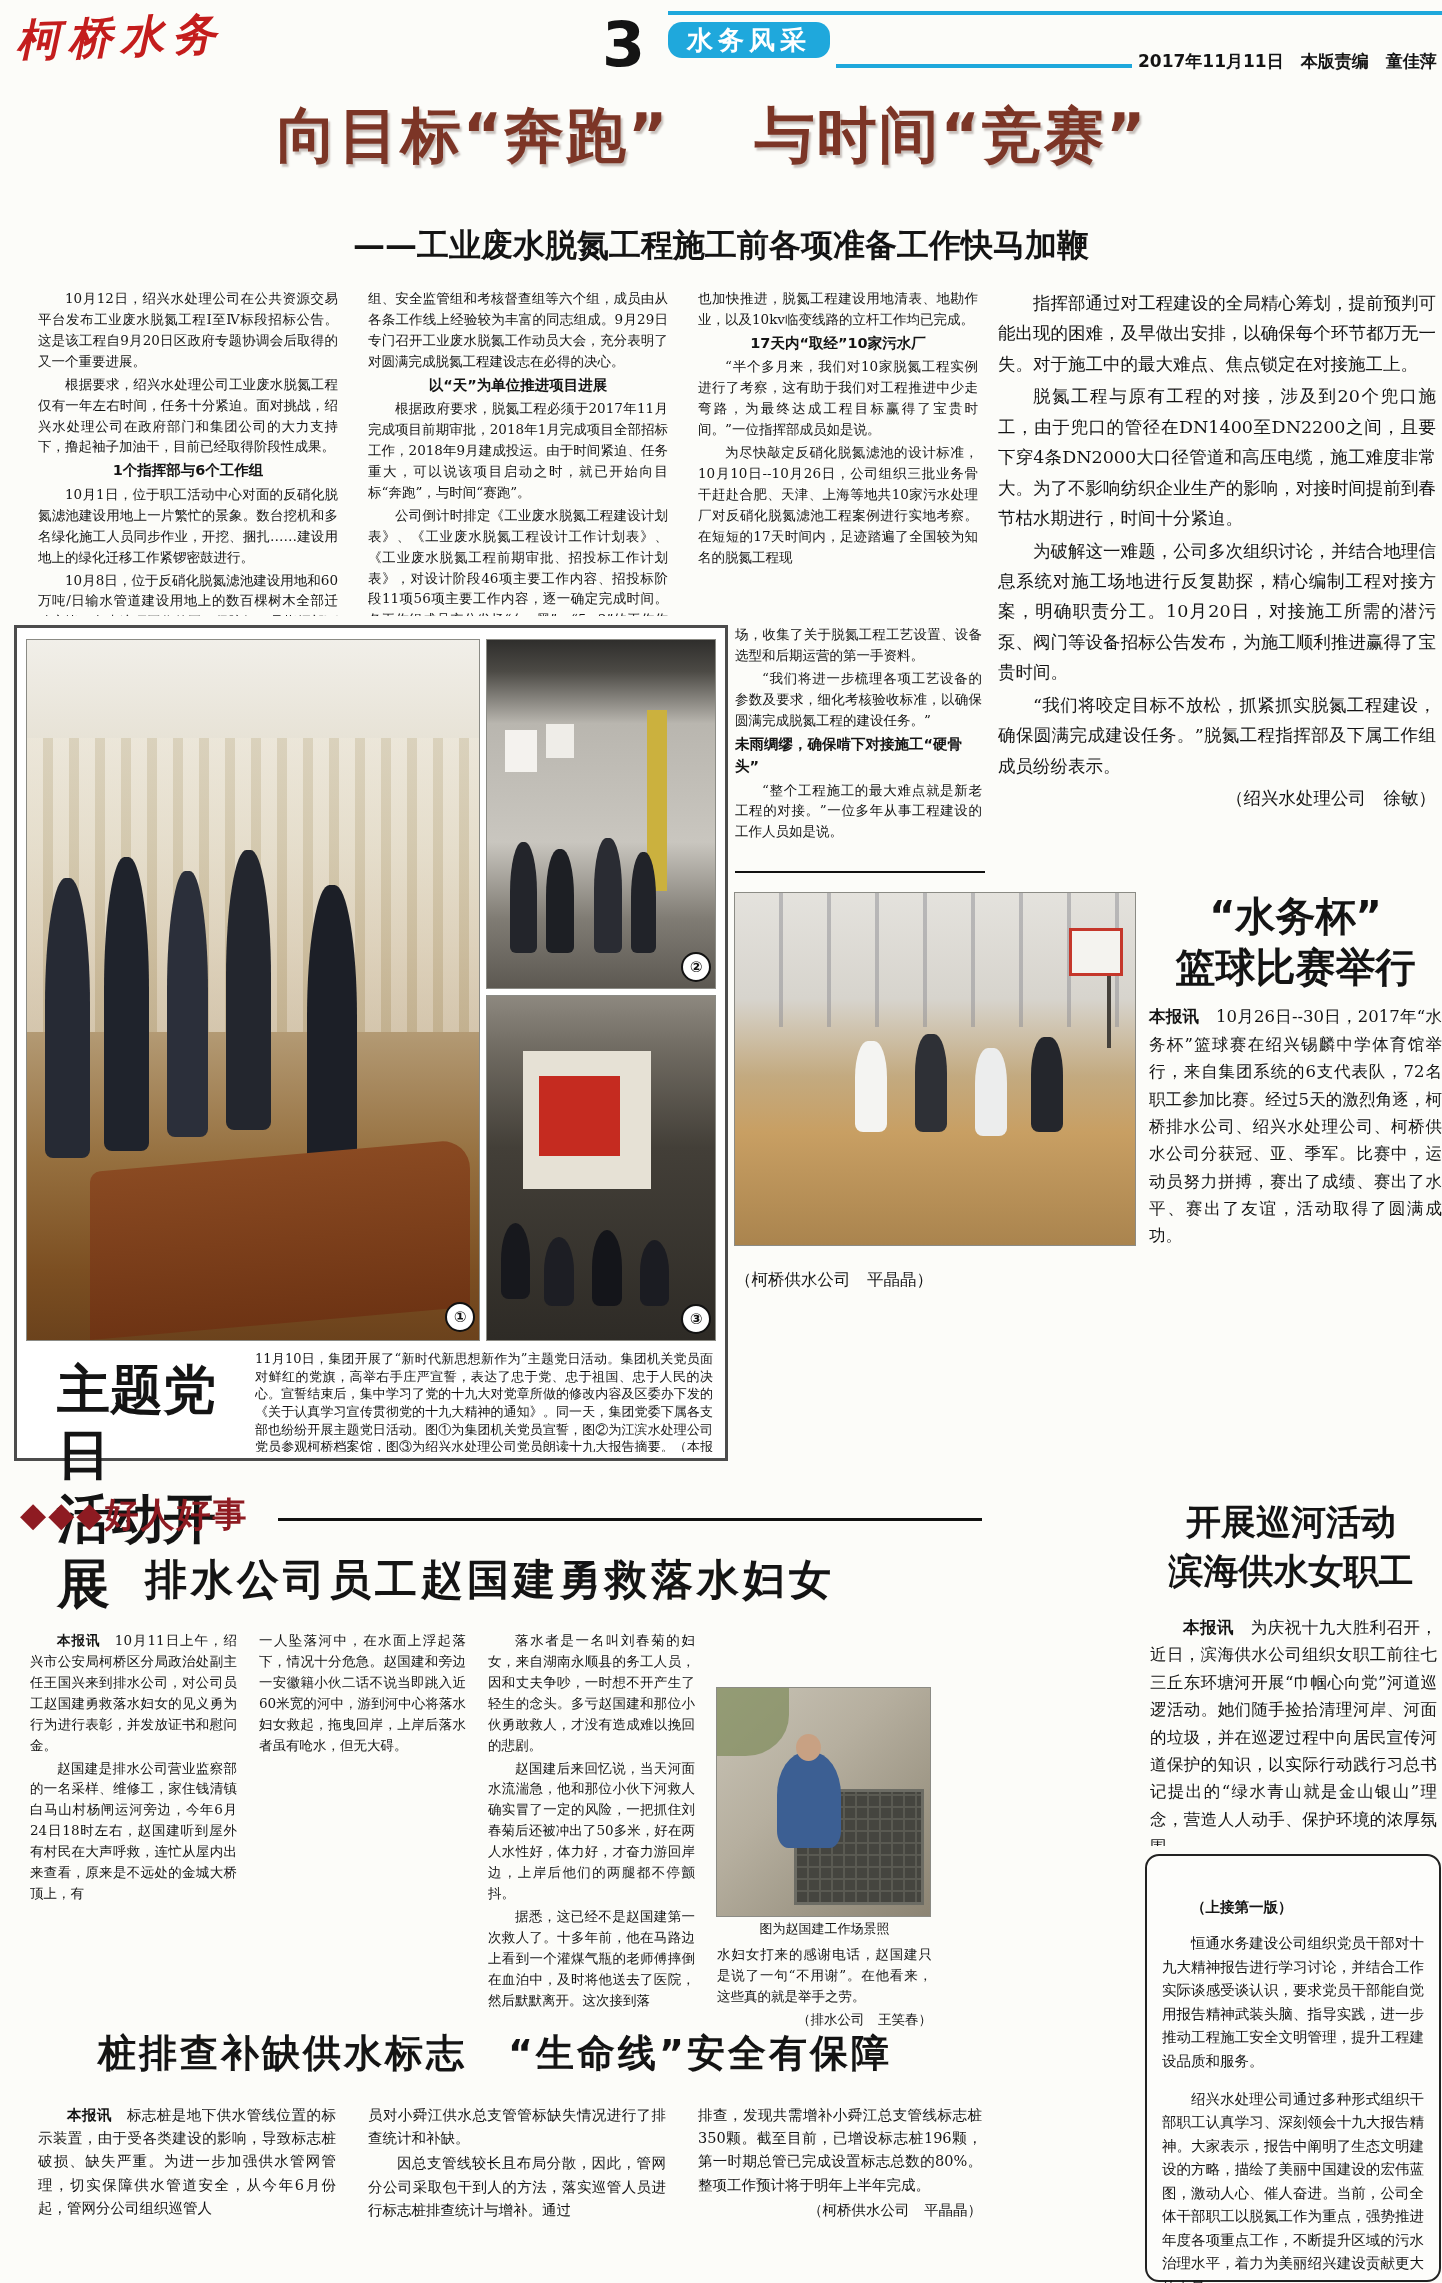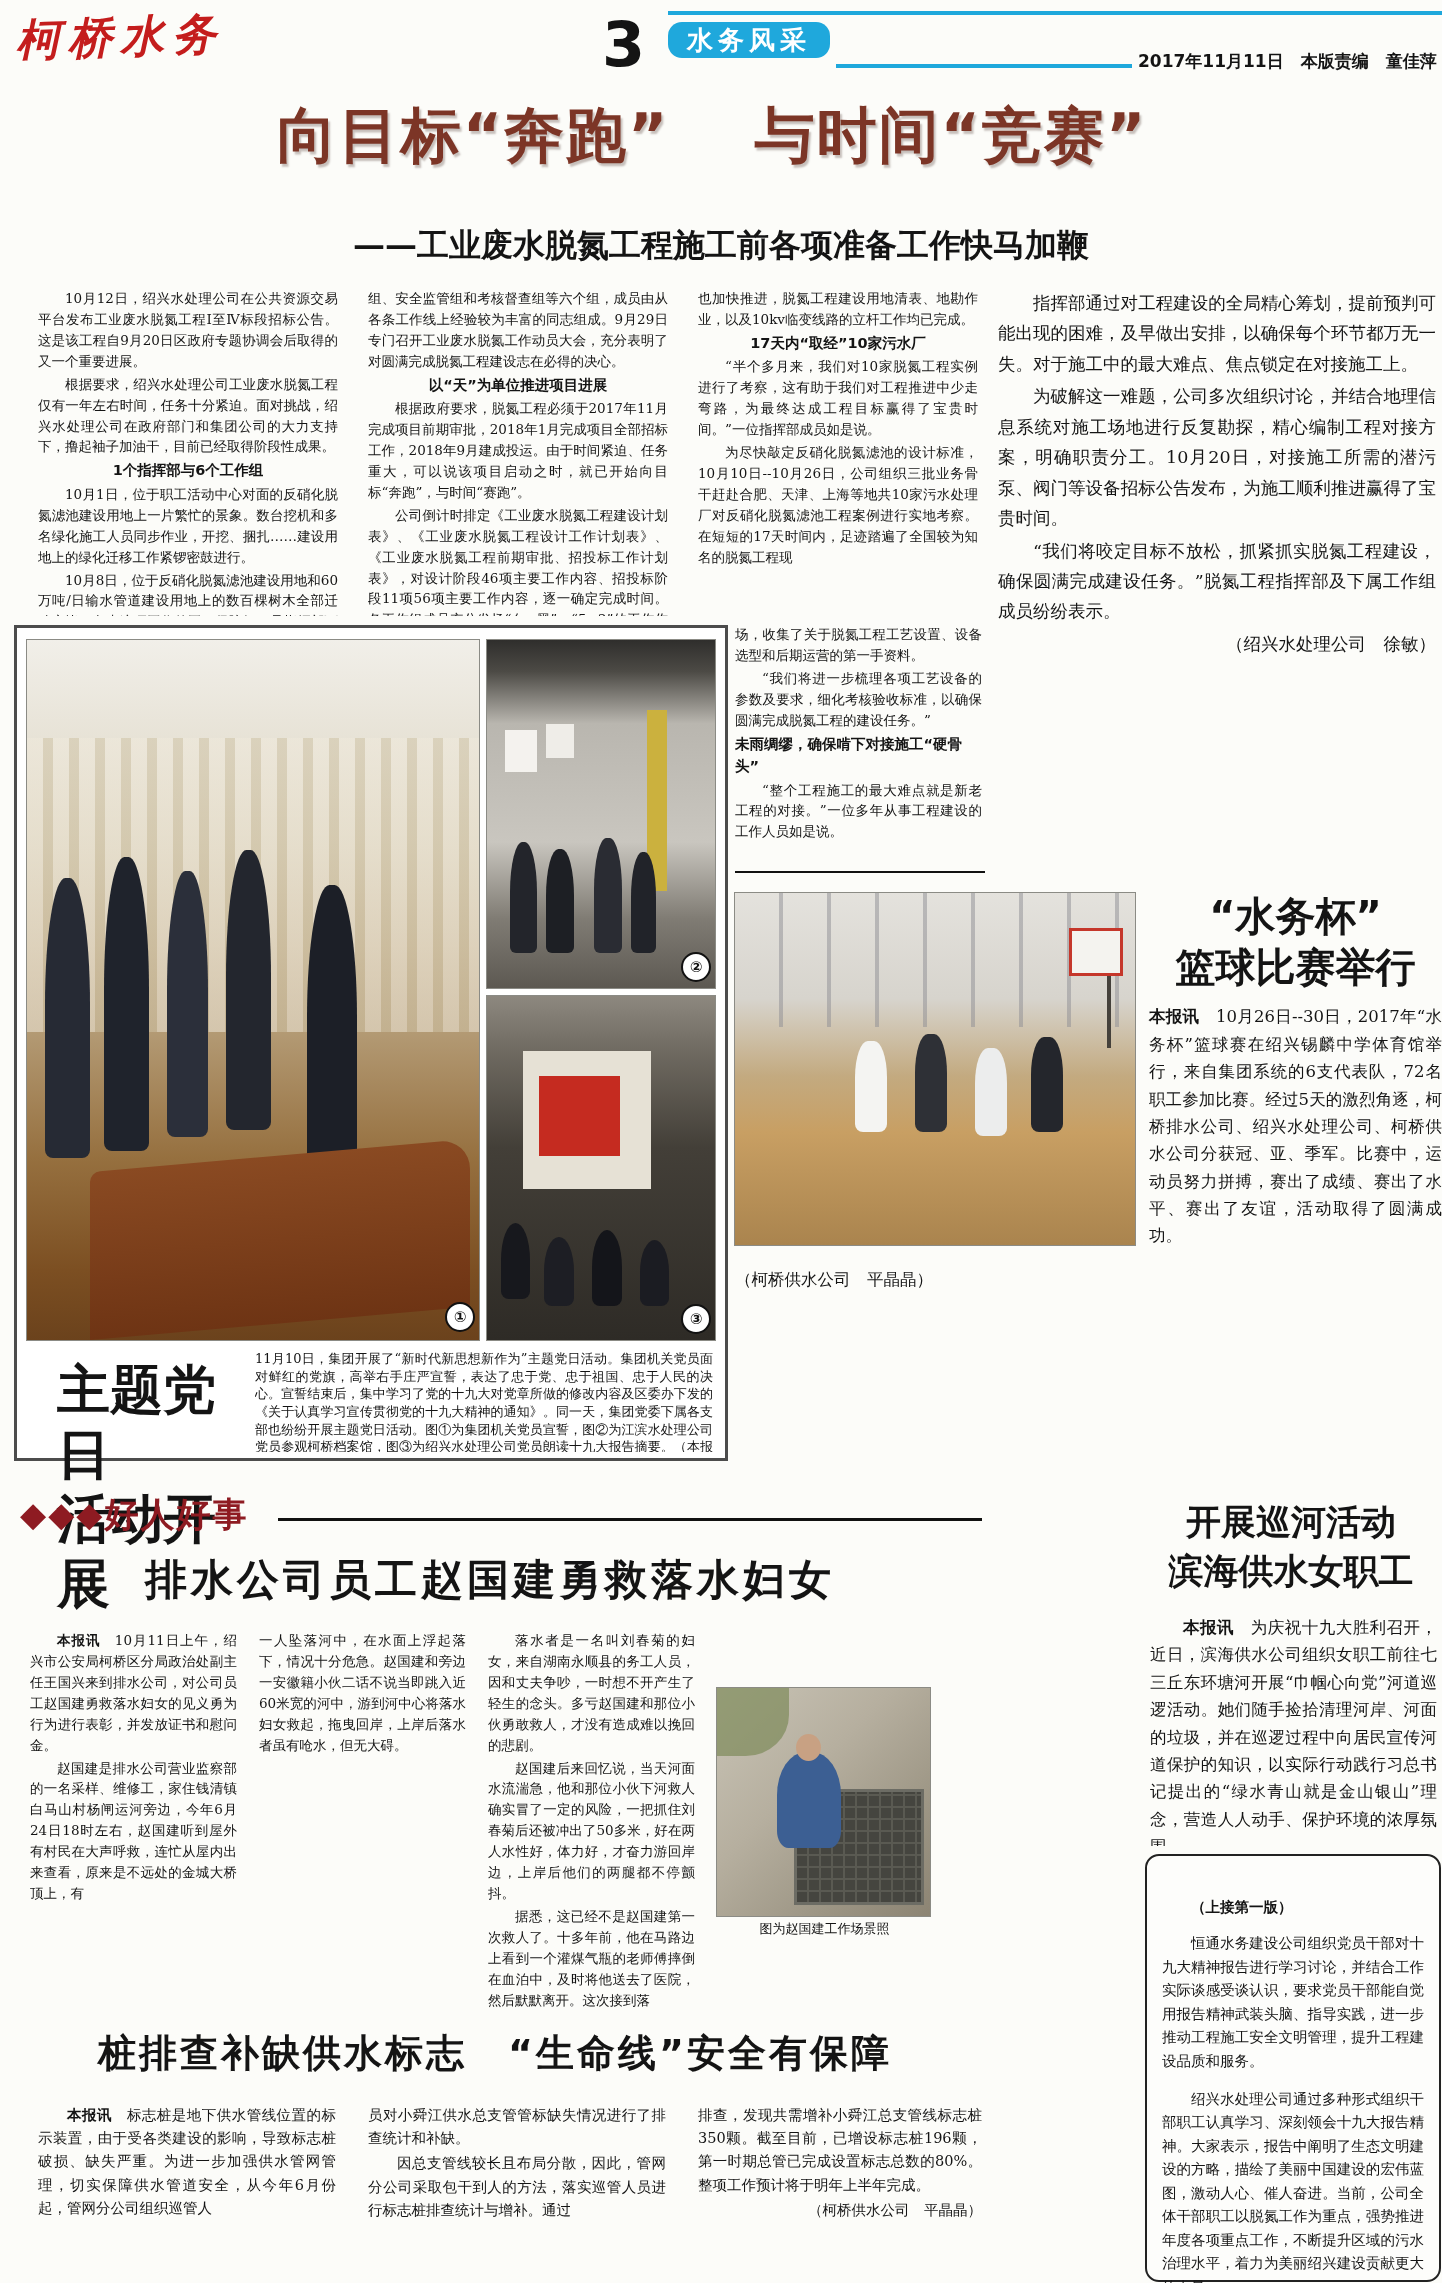--- a/index.html
+++ b/index.html
@@ -95,20 +95,21 @@
 
   <div class="abs txt mcol" style="left:735px;top:624px;width:247px;height:234px;">
     <p>场，收集了关于脱氮工程工艺设置、设备选型和后期运营的第一手资料。</p>
     <p class="indent">“我们将进一步梳理各项工艺设备的参数及要求，细化考核验收标准，以确保圆满完成脱氮工程的建设任务。”</p>
     <p class="colhead" style="text-align:left;">未雨绸缪，确保啃下对接施工“硬骨头”</p>
     <p class="indent">“整个工程施工的最大难点就是新老工程的对接。”一位多年从事工程建设的工作人员如是说。</p>
   </div>
 
   <div class="abs txt wcol" style="left:998px;top:288px;width:438px;height:586px;">
     <p class="indent">指挥部通过对工程建设的全局精心筹划，提前预判可能出现的困难，及早做出安排，以确保每个环节都万无一失。对于施工中的最大难点、焦点锁定在对接施工上。</p>
+    <p class="indent">脱氮工程与原有工程的对接，涉及到20个兜口施工，由于兜口的管径在DN1400至DN2200之间，且要下穿4条DN2000大口径管道和高压电缆，施工难度非常大。为了不影响纺织企业生产的影响，对接时间提前到春节枯水期进行，时间十分紧迫。</p>
     <p class="indent">为破解这一难题，公司多次组织讨论，并结合地理信息系统对施工场地进行反复勘探，精心编制工程对接方案，明确职责分工。10月20日，对接施工所需的潜污泵、阀门等设备招标公告发布，为施工顺利推进赢得了宝贵时间。</p>
     <p class="indent">“我们将咬定目标不放松，抓紧抓实脱氮工程建设，确保圆满完成建设任务。”脱氮工程指挥部及下属工作组成员纷纷表示。</p>
     <p class="sig">（绍兴水处理公司　徐敏）</p>
   </div>
 
   <div class="abs rule" style="left:735px;top:871px;width:250px;height:2px;"></div>
 
   <div class="abs pblock" style="left:14px;top:625px;width:708px;height:830px;">
 
     <div class="photo" style="left:10px;top:12px;width:452px;height:700px;
@@ -196,20 +197,24 @@
   <div class="abs" style="left:717px;top:1688px;width:215px;height:378px;">
     <div class="photo" style="position:relative;width:213px;height:228px;
          background:linear-gradient(135deg,#c9c4b6 0%,#b6af9f 40%,#9e9786 72%,#8c8473 100%);">
       <div class="fig" style="left:0;top:0;width:34%;height:30%;background:#7e8a5a;border-radius:0 0 60% 0;opacity:.7;"></div>
       <div class="fig" style="right:3%;bottom:5%;width:58%;height:48%;background:#45453f;border:3px solid #6c6c64;
            background-image:repeating-linear-gradient(90deg,transparent 0 10px,#5a5a52 10px 12px),repeating-linear-gradient(0deg,transparent 0 10px,#5a5a52 10px 12px);"></div>
       <div class="fig" style="left:28%;top:28%;width:30%;height:42%;background:#3c5f93;border-radius:45% 45% 18% 18%;"></div>
       <div class="fig" style="left:37%;top:20%;width:12%;height:12%;background:#c8a183;border-radius:50%;"></div>
     </div>
     <div class="cap" style="margin-top:4px;">图为赵国建工作场景照</div>
+    <div class="txt gcol" style="margin-top:6px;">
+      <p>水妇女打来的感谢电话，赵国建只是说了一句“不用谢”。在他看来，这些真的就是举手之劳。</p>
+      <p class="sig">（排水公司　王笑春）</p>
+    </div>
   </div>
 
   <div class="abs bh-title" style="left:1145px;top:1498px;width:292px;">
     <div>开展巡河活动</div>
     <div>滨海供水女职工</div>
   </div>
   <div class="abs txt bh-body" style="left:1150px;top:1614px;width:287px;height:232px;">
     <p class="indent"><span class="leadlbl">本报讯</span><span>　为庆祝十九大胜利召开，近日，滨海供水公司组织女职工前往七三丘东环塘河开展“巾帼心向党”河道巡逻活动。她们随手捡拾清理河岸、河面的垃圾，并在巡逻过程中向居民宣传河道保护的知识，以实际行动践行习总书记提出的“绿水青山就是金山银山”理念，营造人人动手、保护环境的浓厚氛围。</span></p>
 
   </div>

